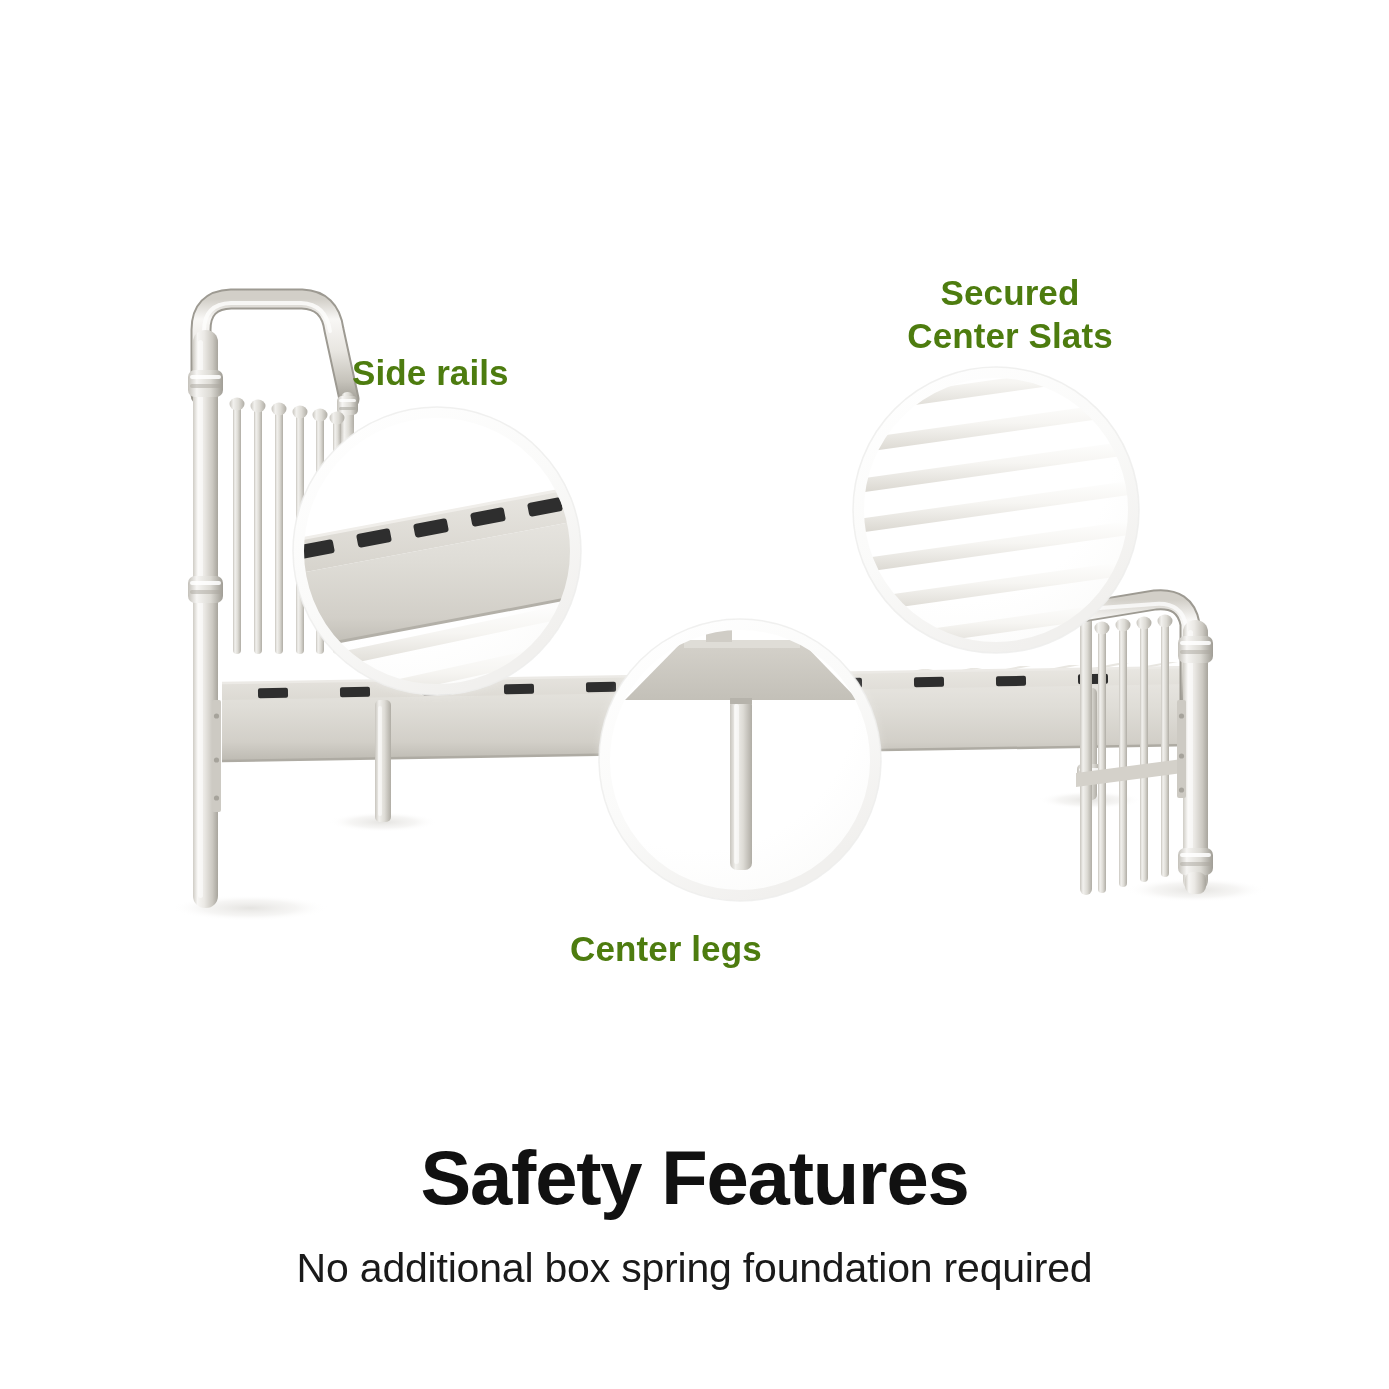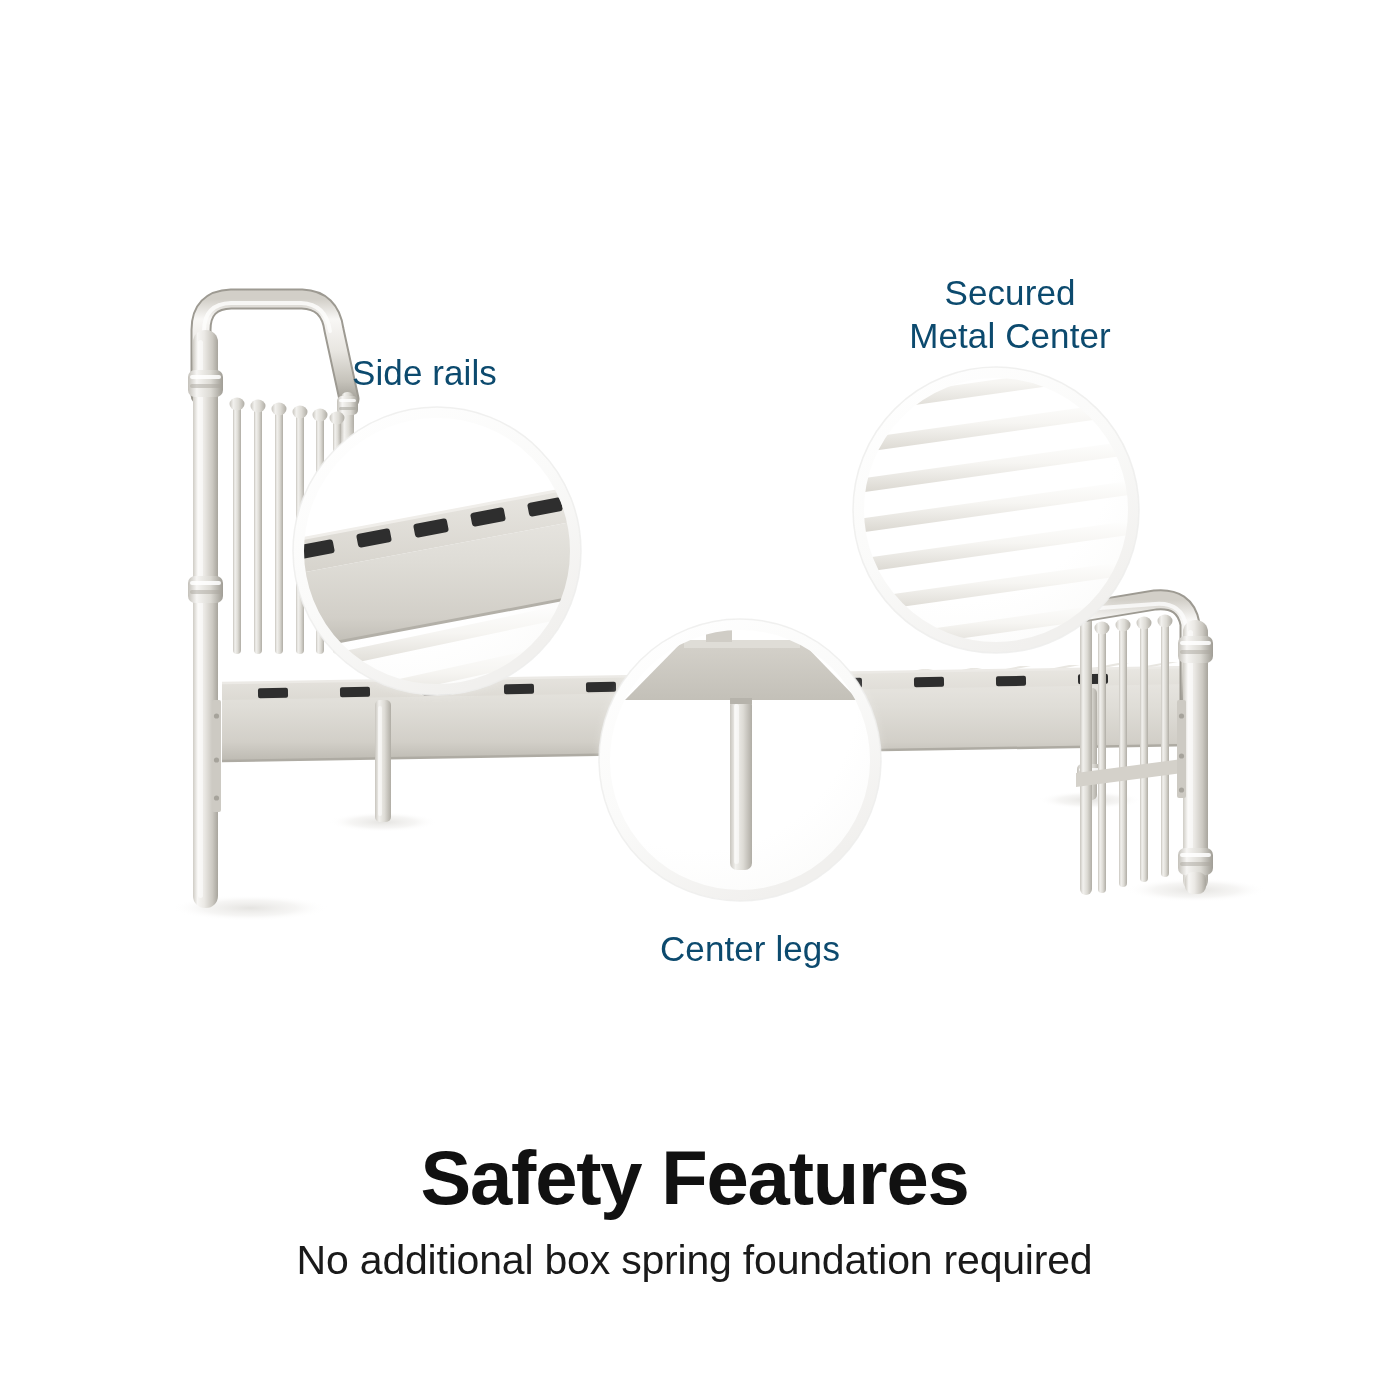--- a/index.html
+++ b/index.html
@@ -29,63 +29,62 @@
   }
   #illustration svg {
     display: block;
     width: 1389px;
     height: 1060px;
   }
 
   
   .callout-label {
     position: absolute;
-    color: #0c4a6e;
+    color: #4d7c0f;
     font-size: 35px;
     line-height: 1.22;
     letter-spacing: 0.1px;
     white-space: pre;
-    font-weight: 400;
+    font-weight: 700;
   }
   #label-side-rails {
     left: 352px;
     top: 352px;
     text-align: center;
   }
   #label-metal-slats {
     left: 890px;
     top: 272px;
     text-align: center;
     width: 240px;
   }
   #label-center-legs {
     left: 570px;
     top: 928px;
-    text-align: center;
     width: 360px;
   }
 
   
   #headline-block {
     position: absolute;
     left: 0;
     top: 1140px;
     width: 1389px;
     text-align: center;
   }
   #headline-title {
     font-size: 76px;
     font-weight: 700;
     color: #111111;
     letter-spacing: -1.2px;
     line-height: 1.0;
     margin: 0;
   }
   #headline-subtitle {
-    margin: 0;
+    margin: 8px;
     padding-top: 22px;
     font-size: 41px;
     font-weight: 400;
     color: #1a1a1a;
     letter-spacing: -0.2px;
     line-height: 1.1;
   }
 </style>
 </head>
 <body>
@@ -442,21 +441,21 @@
         </g>
         <circle cx="740" cy="760" r="135.5" fill="none" stroke="url(#ringG)" stroke-width="11"></circle>
         <circle cx="740" cy="760" r="141" fill="none" stroke="#ededec" stroke-width="1.5" opacity="0.85"></circle>
       </g>
 
     </svg>
   </div>
 
   <div class="callout-label" id="label-side-rails">Side rails</div>
 
-  <div class="callout-label" id="label-metal-slats"><span>Secured</span><br><span>Metal Center</span></div>
+  <div class="callout-label" id="label-metal-slats"><span>Secured</span><br><span>Center Slats</span></div>
 
   <div class="callout-label" id="label-center-legs"><span>Center legs</span><br></div>
 
   <div id="headline-block">
     <h1 id="headline-title">Safety Features</h1>
     <p id="headline-subtitle">No additional box spring foundation required</p>
   </div>
 
 </div>
 

